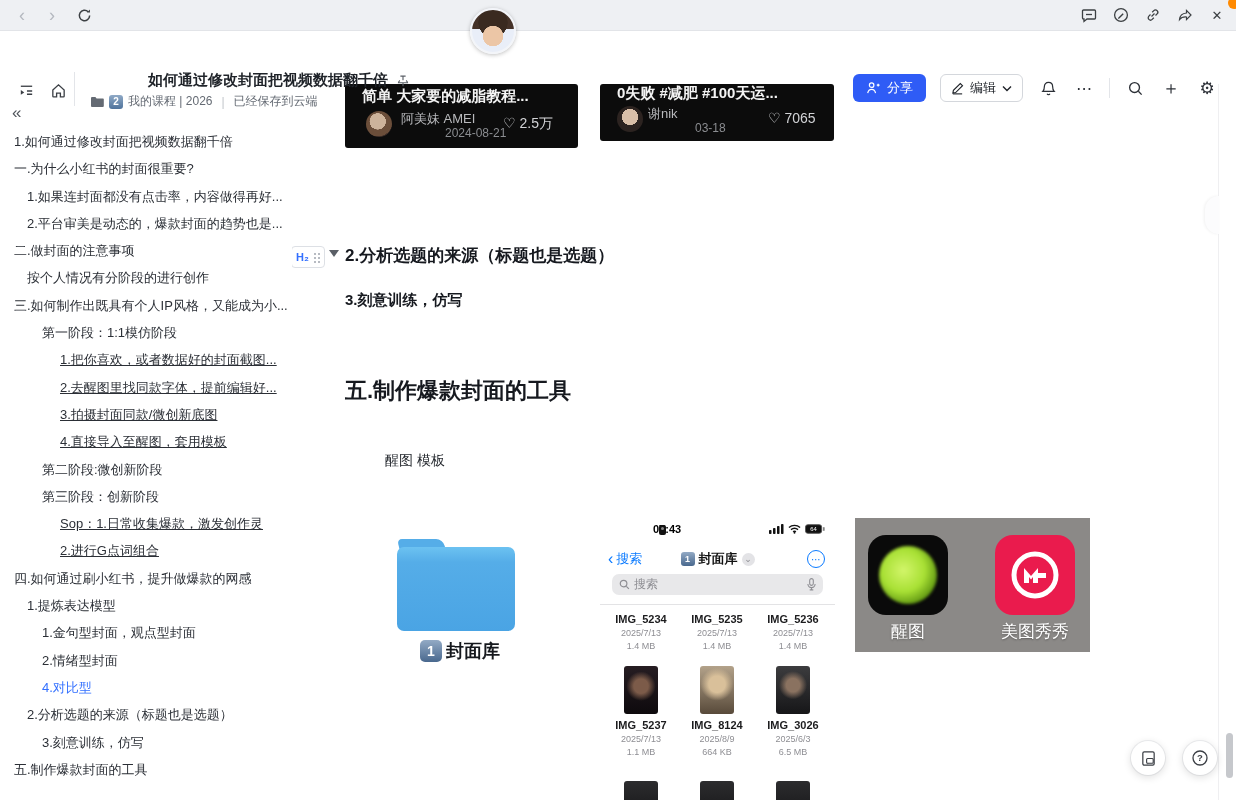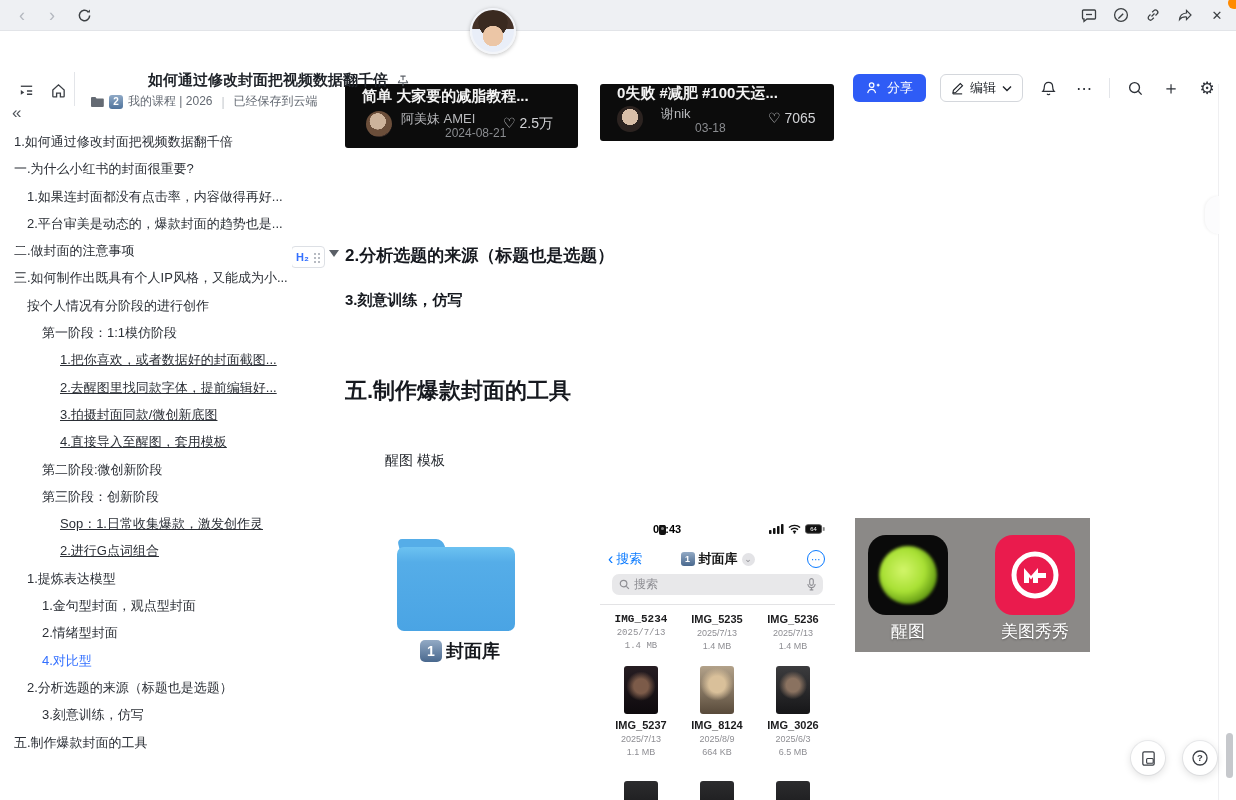--- a/index.html
+++ b/index.html
@@ -220,31 +220,32 @@
 </div>
 
 <div class="sidebar">
   <div class="collapse-btn">«</div>
   <div class="outline" id="sidebar-list">
       <div class="o-item lvl0">1.如何通过修改封面把视频数据翻千倍</div>
       <div class="o-item lvl0">一.为什么小红书的封面很重要?</div>
       <div class="o-item lvl1">1.如果连封面都没有点击率，内容做得再好...</div>
       <div class="o-item lvl1">2.平台审美是动态的，爆款封面的趋势也是...</div>
       <div class="o-item lvl0">二.做封面的注意事项</div>
+      <div class="o-item lvl1">按个人情况有分阶段的进行创作</div>
       <div class="o-item lvl0">三.如何制作出既具有个人IP风格，又能成为小...</div>
-      <div class="o-item lvl1">按个人情况有分阶段的进行创作</div>
       <div class="o-item lvl2">第一阶段：1:1模仿阶段</div>
       <div class="o-item lvl3">1.把你喜欢，或者数据好的封面截图...</div>
       <div class="o-item lvl3">2.去醒图里找同款字体，提前编辑好...</div>
       <div class="o-item lvl3">3.拍摄封面同款/微创新底图</div>
       <div class="o-item lvl3">4.直接导入至醒图，套用模板</div>
       <div class="o-item lvl2">第二阶段:微创新阶段</div>
       <div class="o-item lvl2">第三阶段：创新阶段</div>
       <div class="o-item lvl3">Sop：1.日常收集爆款，激发创作灵</div>
       <div class="o-item lvl3">2.进行G点词组合</div>
+      <div class="o-item lvl0">四.如何通过刷小红书，提升做爆款的网感</div>
       <div class="o-item lvl1">1.提炼表达模型</div>
       <div class="o-item lvl2">1.金句型封面，观点型封面</div>
       <div class="o-item lvl2">2.情绪型封面</div>
       <div class="o-item lvl2 active">4.对比型</div>
       <div class="o-item lvl1">2.分析选题的来源（标题也是选题）</div>
       <div class="o-item lvl2">3.刻意训练，仿写</div>
       <div class="o-item lvl0">五.制作爆款封面的工具</div>
     </div>
 </div>
 
@@ -253,21 +254,21 @@
   <div class="note-card" style="left:53px;top:0;width:233px;height:64px">
     <div class="nc-title">简单 大家要的减脂教程...</div>
     <div class="nc-avatar av1" style="left:21px;top:27px"></div>
     <div class="nc-name" style="left:56px;top:26px">阿美妹 AMEI</div>
     <div class="nc-date" style="left:56px;top:42px">2024-08-21</div>
     <div class="nc-likes" style="left:158px;top:31px"><span>♡</span> <span>2.5万</span></div>
   </div>
   <div class="note-card" style="left:308px;top:0;width:234px;height:57px">
     <div class="nc-title" style="top:0">0失败 #减肥 #100天运...</div>
     <div class="nc-avatar av2" style="left:17px;top:22px"></div>
-    <div class="nc-name" style="left:61px;top:21px">谢nik</div>
+    <div class="nc-name" style="left:48px;top:21px">谢nik</div>
     <div class="nc-date" style="left:51px;top:37px">03-18</div>
     <div class="nc-likes" style="left:168px;top:26px"><span>♡</span> <span>7065</span></div>
   </div>
 
   <div class="heading2">
     <div class="h2-chip">
       <span class="tag">H₂</span>
       <span class="dots"></span>
     </div>
     <div class="fold-tri"></div>
@@ -326,21 +327,21 @@
           <path d="M8 8l2.8 2.8" stroke="#8e8e93" stroke-width="1.3"></path>
         </svg>
       <span class="ph">搜索</span>
       <svg width="9" height="13" viewBox="0 0 10 14">
           <rect x="3" y="0.5" width="4" height="7.5" rx="2" fill="none" stroke="#8e8e93" stroke-width="1.2"></rect>
           <path d="M1 6.5a4 4 0 0 0 8 0M5 10.5V13M3 13h4" fill="none" stroke="#8e8e93" stroke-width="1.2"></path>
         </svg>
     </div>
     <div class="p-hair"></div>
     <div id="file-row1">
-        <div class="f-col" style="left: 3px; top: 95px; font-family: Liberation Mono, monospace;">
+        <div class="f-col" style="left: 3px; top: 95px;">
           <div class="f-name">IMG_5234</div>
           <div class="f-date">2025/7/13</div>
           <div class="f-size">1.4 MB</div>
         </div>
         <div class="f-col" style="left: 79px; top: 95px;">
           <div class="f-name">IMG_5235</div>
           <div class="f-date">2025/7/13</div>
           <div class="f-size">1.4 MB</div>
         </div>
         <div class="f-col" style="left: 155px; top: 95px;">

